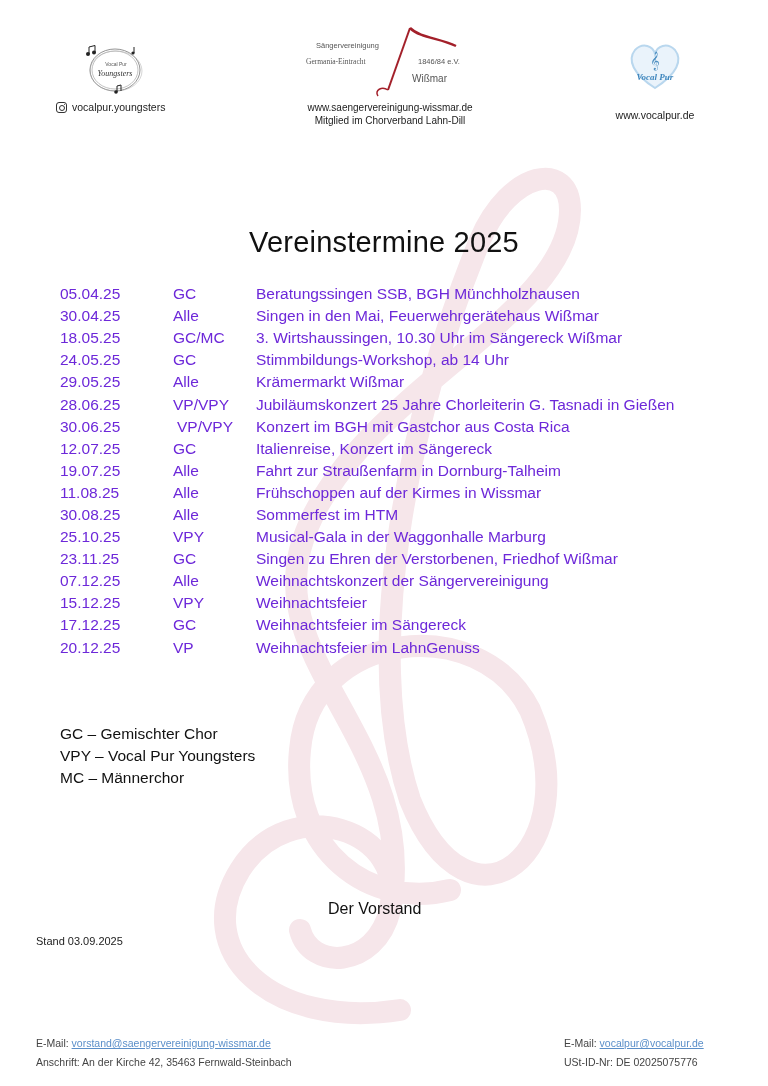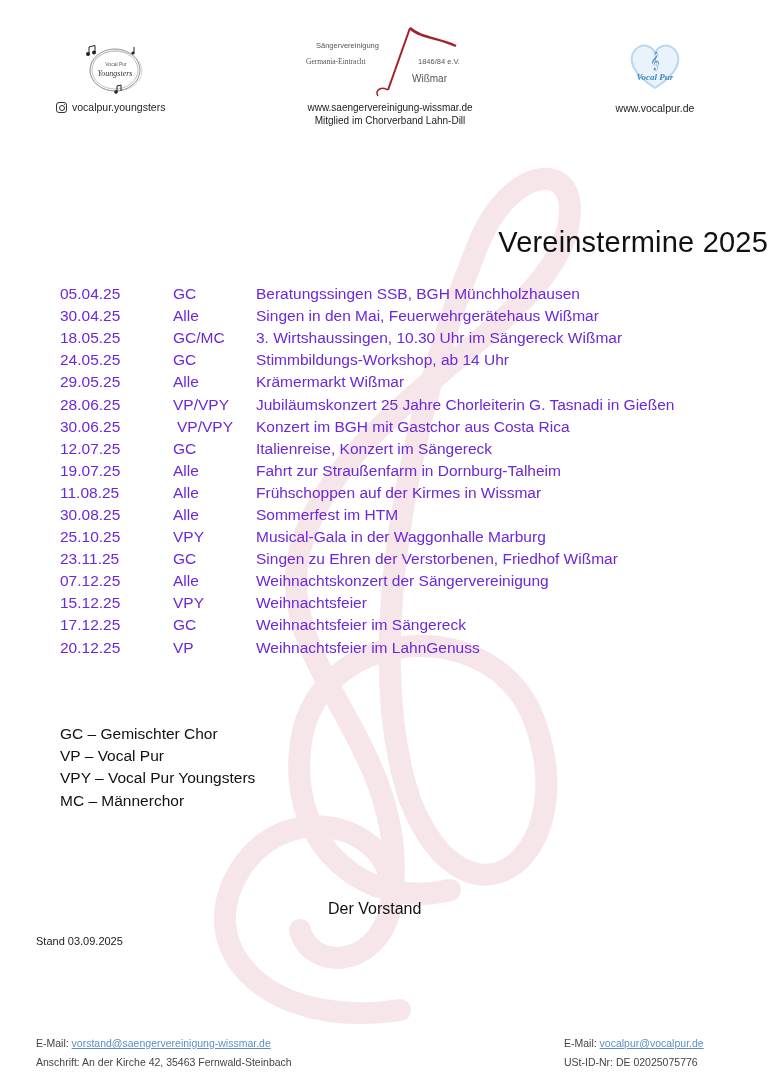--- a/index.html
+++ b/index.html
@@ -22,24 +22,24 @@
     .sv-logo { position: relative; width: 240px; height: 82px; }
     .sv-name1 { position: absolute; left: 46px; top: 23px; font-size: 7.5px; color: #555; }
     .sv-name2 { position: absolute; left: 36px; top: 39px; font-size: 7.5px; color: #555; font-family: Liberation Serif, serif; }
     .sv-year { position: absolute; left: 148px; top: 39px; font-size: 7.5px; color: #555; }
     .sv-place { position: absolute; left: 142px; top: 55px; font-size: 10px; color: #555; }
     .sv-note { position: absolute; left: 0; top: 0; }
     .sv-url { font-size: 10px; color: #222; margin-top: 2px; }
     .sv-member { font-size: 10px; color: #222; margin-top: 2px; }
 
     .vp-logo { width: 60px; height: 56px; margin: 0 auto; display: block; }
-    .vp-url { font-size: 10.5px; color: #222; margin-top: 8px; }
-
-    
-    .title { position: absolute; left: 0; top: 226px; width: 768px; text-align: right; font-size: 29px; font-weight: normal; color: #111; letter-spacing: 0.2px; }
+    .vp-url { font-size: 10.5px; color: #222; margin-top: 15px; }
+
+    
+    .title { position: absolute; left: 0; top: 226px; width: 768px; text-align: center; font-size: 29px; font-weight: normal; color: #111; letter-spacing: 0.2px; }
 
     
     .events { position: absolute; left: 60px; top: 283px; width: 680px; }
     .ev-row { display: flex; height: 22.1px; align-items: center; font-size: 15.5px; color: #6d28d9; white-space: nowrap; }
     .ev-date { width: 113px; }
     .ev-group { width: 83px; }
     .ev-group.indent { padding-left: 4px; }
     .ev-desc { flex: 1; }
 
     
@@ -195,21 +195,20 @@
     </div>
   <div class="ev-row">
       <span class="ev-date">20.12.25</span>
       <span class="ev-group">VP</span>
       <span class="ev-desc">Weihnachtsfeier im LahnGenuss</span>
     </div>
 </div>
 
 <div class="legend">
   <div class="lg-row">GC – Gemischter Chor</div>
-  <div class="lg-row">VP – Vocal Pur</div>
   <div class="lg-row">VPY – Vocal Pur Youngsters</div>
   <div class="lg-row">MC – Männerchor</div>
 </div>
 
 <div class="signature">Der Vorstand</div>
 <div class="stand">Stand 03.09.2025</div>
 
 <div class="footer-left">
   <div>
     <span>E-Mail:</span>

